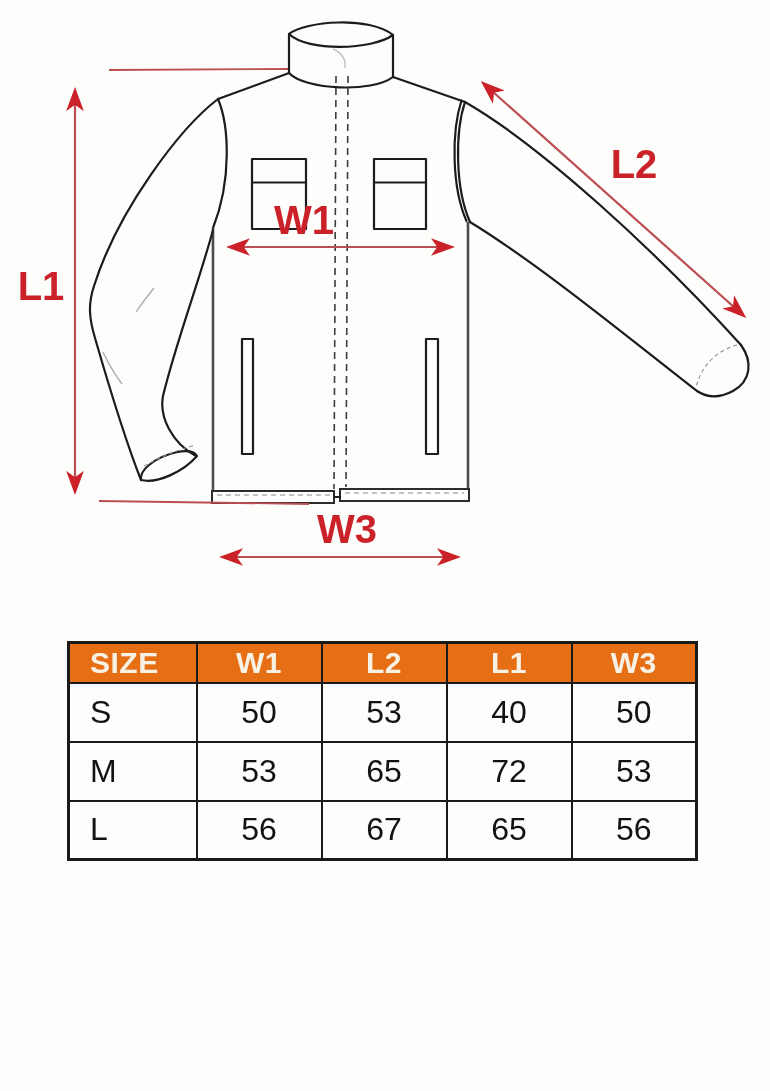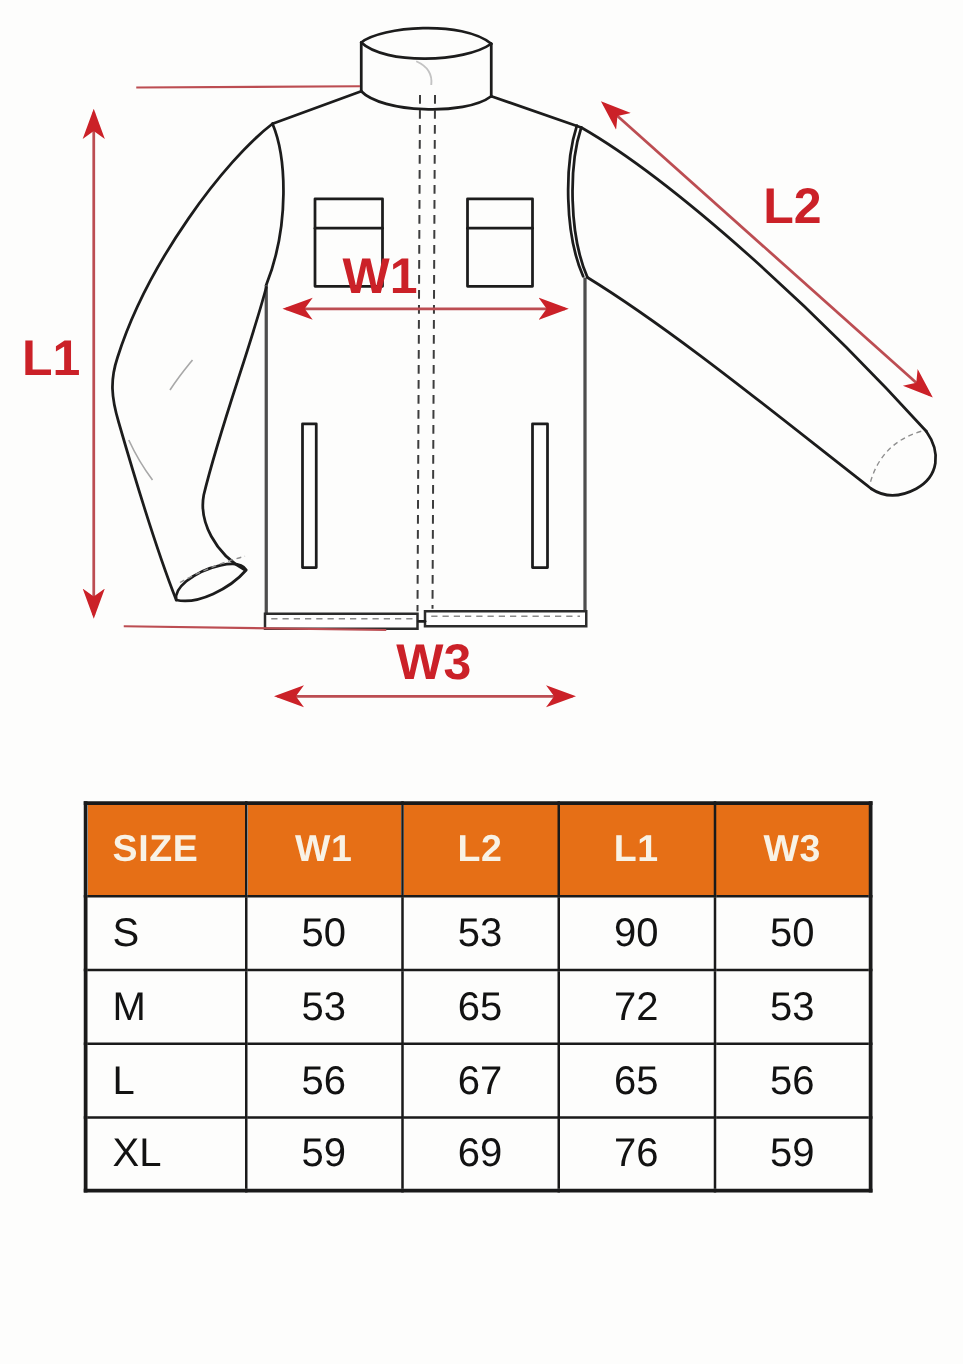--- a/index.html
+++ b/index.html
@@ -49,21 +49,21 @@
     width:629px;
     border:3px solid var(--table-border);
   }
   .size-table th, .size-table td {
     border:2px solid var(--table-border);
     text-align:center;
     vertical-align:middle;
     overflow:hidden;
   }
   .size-table th {
-    height:74px;
+    height:40px;
     background:var(--header-bg);
     color:var(--header-text);
     font-size:30px;
     font-weight:bold;
     letter-spacing:0.5px;
   }
   .size-table td {
     height:59px;
     color:var(--cell-text);
     font-size:32px;
@@ -179,39 +179,32 @@
         <th>L2</th>
         <th>L1</th>
         <th>W3</th>
       </tr>
     </thead>
     <tbody>
       <tr>
         <td class="c-size">S</td>
         <td>50</td>
         <td>53</td>
-        <td>90</td>
+        <td>40</td>
         <td>50</td>
       </tr>
       <tr>
         <td class="c-size">M</td>
         <td>53</td>
         <td>65</td>
         <td>72</td>
         <td>53</td>
       </tr>
       <tr>
         <td class="c-size">L</td>
         <td>56</td>
         <td>67</td>
         <td>65</td>
         <td>56</td>
       </tr>
-      <tr>
-        <td class="c-size">XL</td>
-        <td>59</td>
-        <td>69</td>
-        <td>76</td>
-        <td>59</td>
-      </tr>
     </tbody>
   </table>
 </div>
 
 </body></html>

